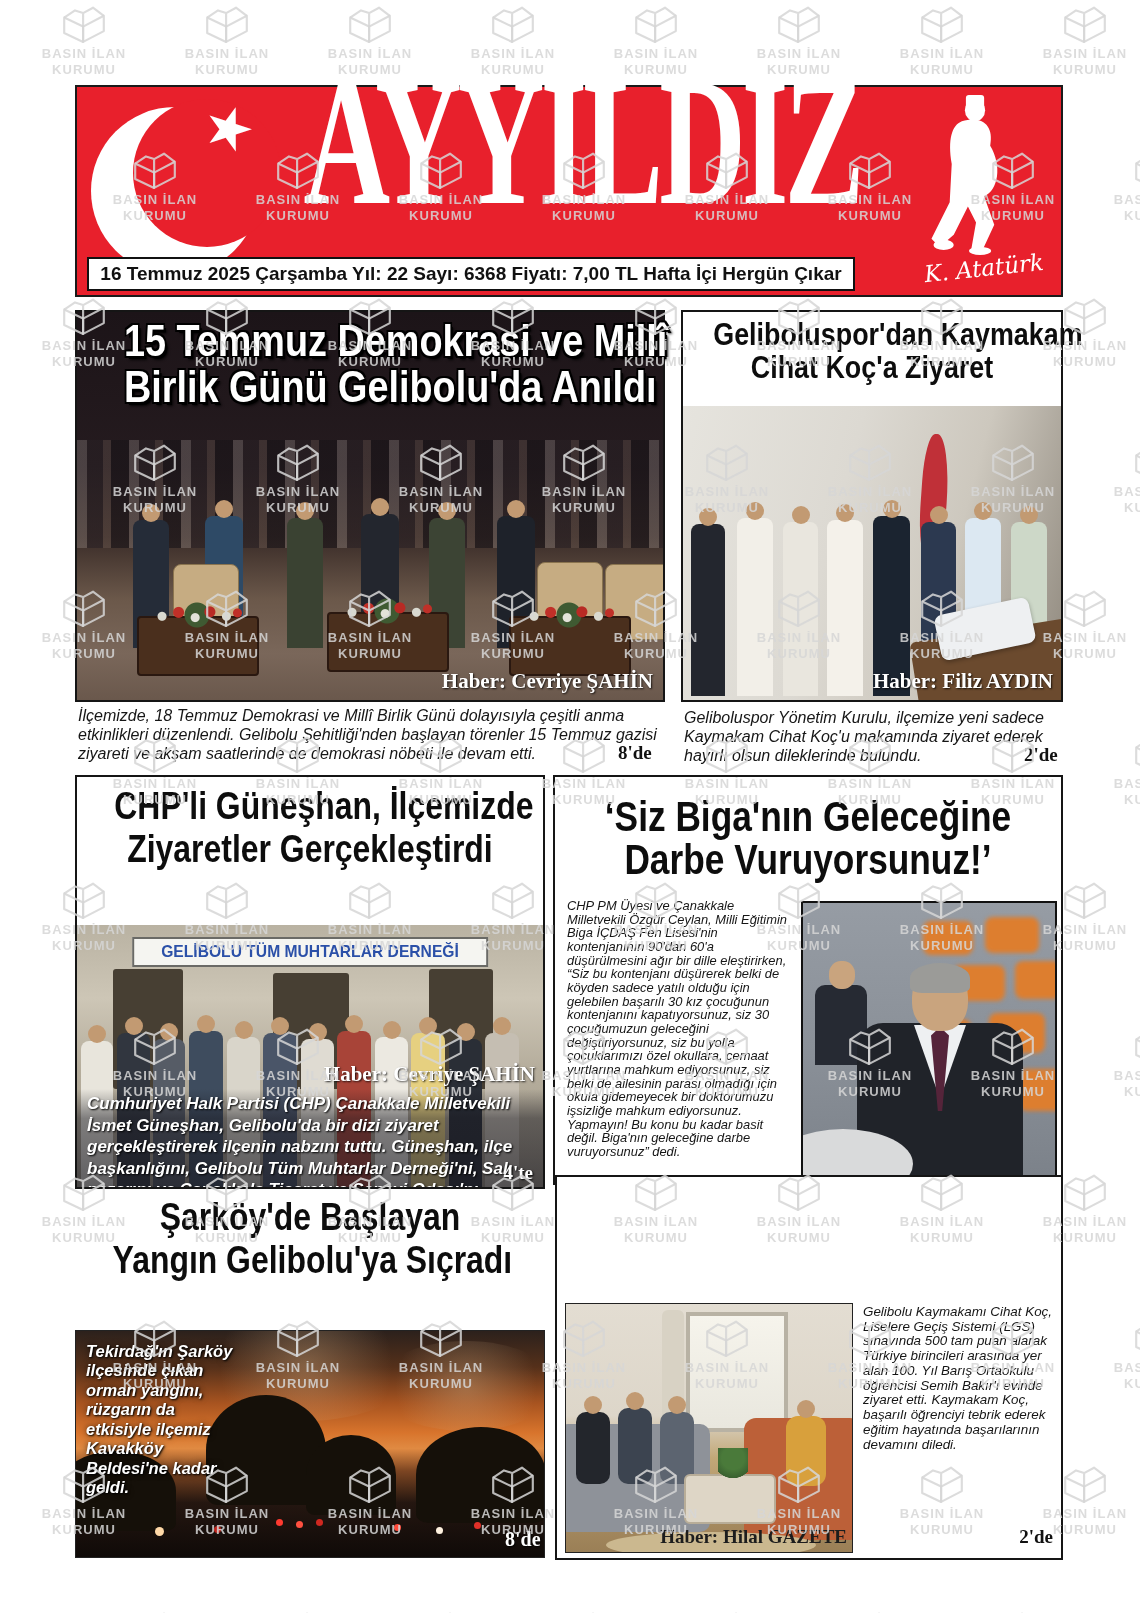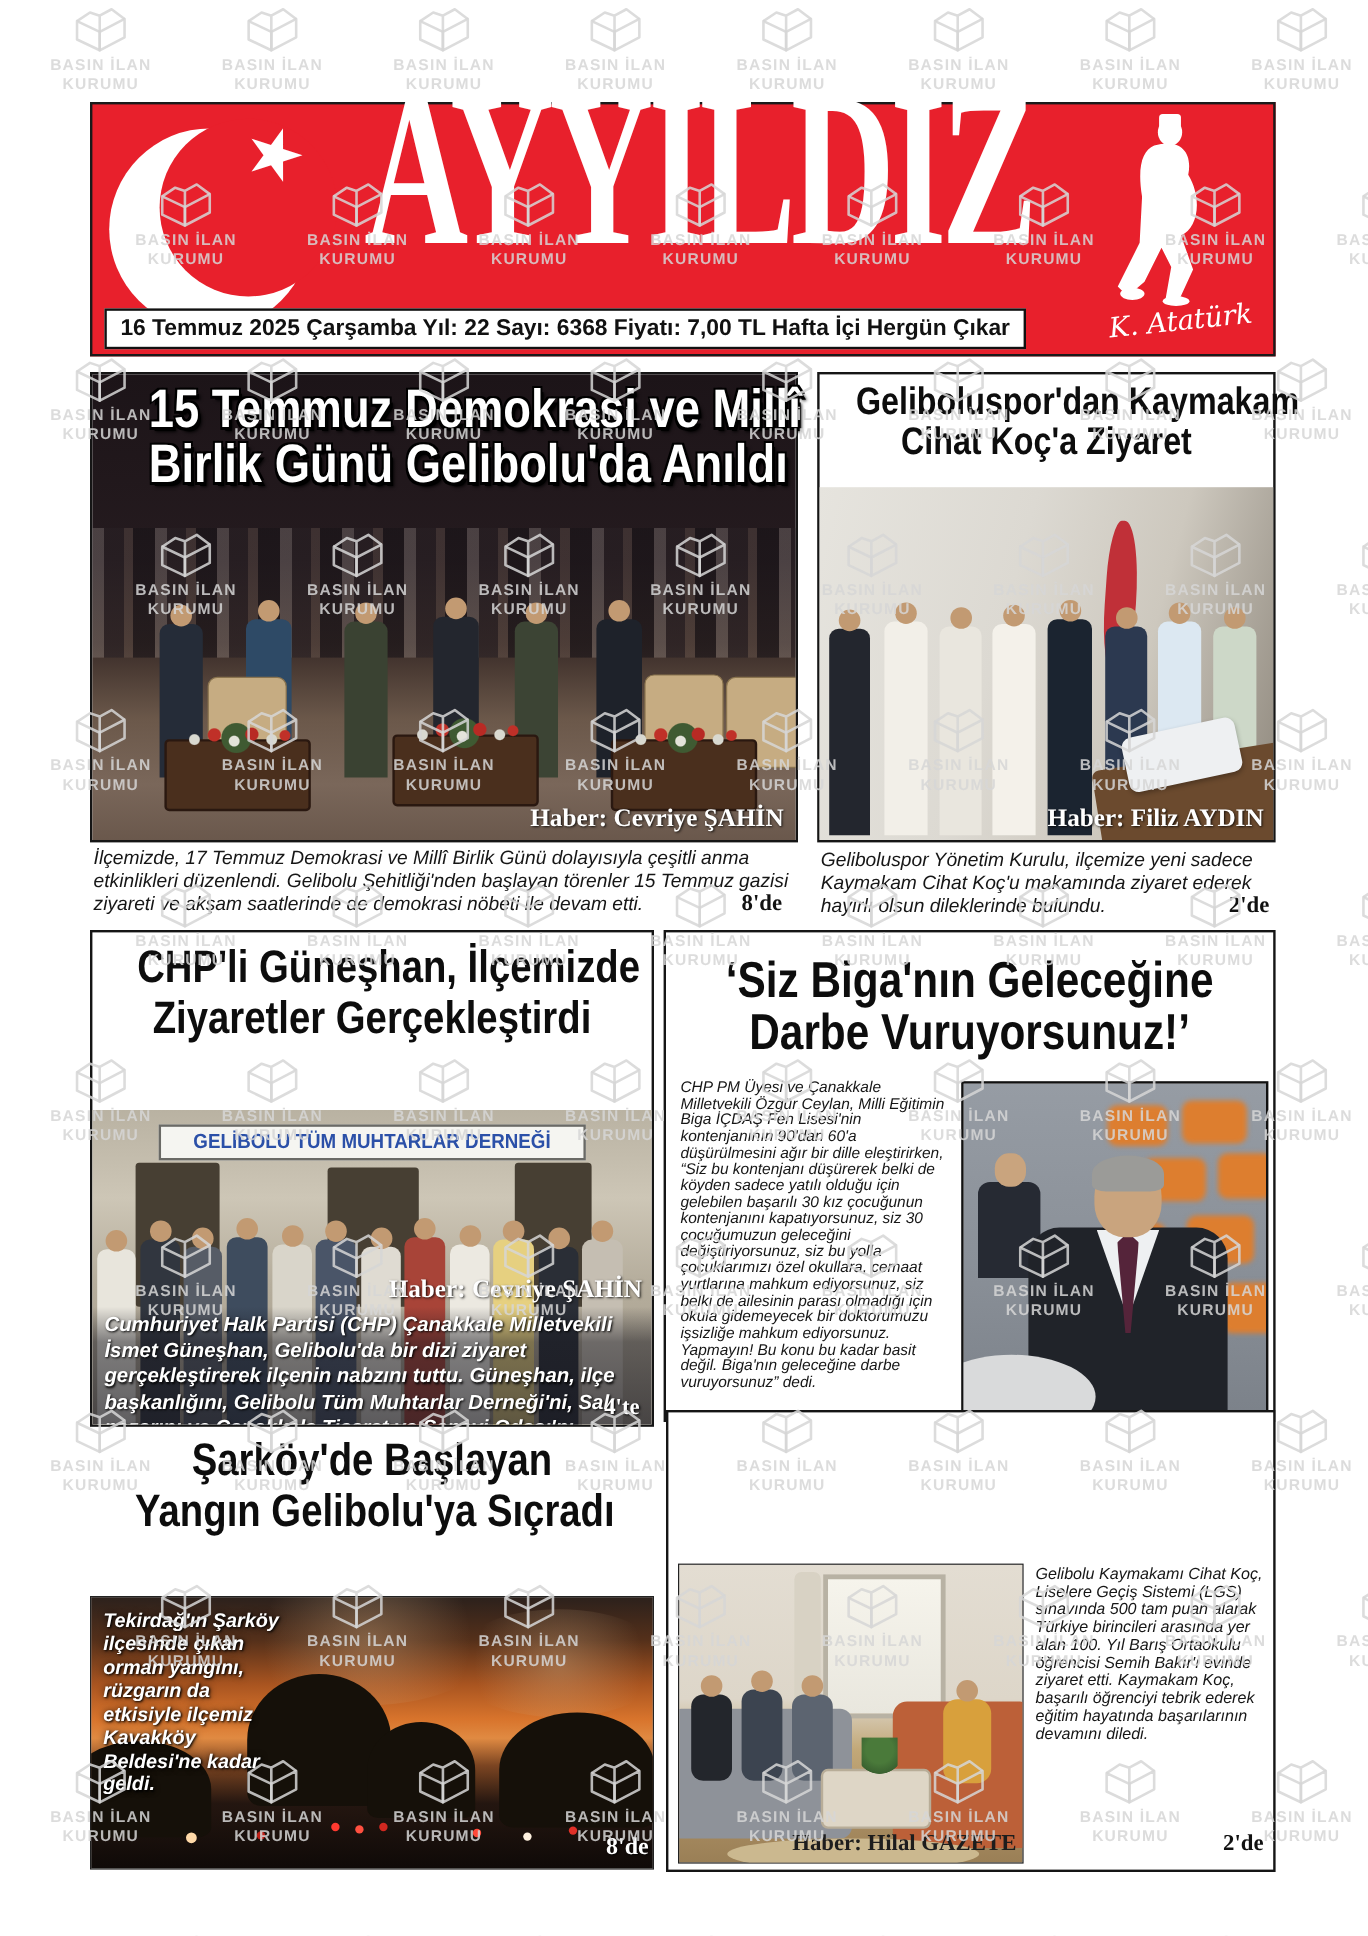--- a/index.html
+++ b/index.html
@@ -196,21 +196,21 @@
       <div class="p1-table" style="left:432px;top:304px;">
           <div class="p1-flowers"></div>
         </div>
       <div class="credit" style="right:10px;bottom:6px;">Haber: Cevriye ŞAHİN</div>
     </div>
     <div class="hl hl-overlay a1-hl">
       <span class="hl-line">15 Temmuz Demokrasi ve Millî</span>
       <span class="hl-line">Birlik Günü Gelibolu'da Anıldı</span>
     </div>
   </div>
-  <div class="summary" style="left:78px;top:706px;width:586px;">İlçemizde, 17 Temmuz Demokrasi ve Millî Birlik Günü dolayısıyla çeşitli anma etkinlikleri düzenlendi. Gelibolu Şehitliği'nden başlayan törenler 15 Temmuz gazisi ziyareti ve akşam saatlerinde de demokrasi nöbeti ile devam etti.</div>
+  <div class="summary" style="left:78px;top:706px;width:586px;">İlçemizde, 18 Temmuz Demokrasi ve Millî Birlik Günü dolayısıyla çeşitli anma etkinlikleri düzenlendi. Gelibolu Şehitliği'nden başlayan törenler 15 Temmuz gazisi ziyareti ve akşam saatlerinde de demokrasi nöbeti ile devam etti.</div>
   <div class="pageref" style="left:618px;top:742px;">8'de</div>
 
   <div class="a2-frame framed">
     <div class="hl a2-hl">
       <span class="hl-line">Geliboluspor'dan Kaymakam</span>
       <span class="hl-line">Cihat Koç'a Ziyaret</span>
     </div>
     <div class="a2-photo photo">
       <div class="p2-flag"></div>
       <div class="fig" style="left:8px;top:118px;width:34px;height:172px;background:#23262e;">

